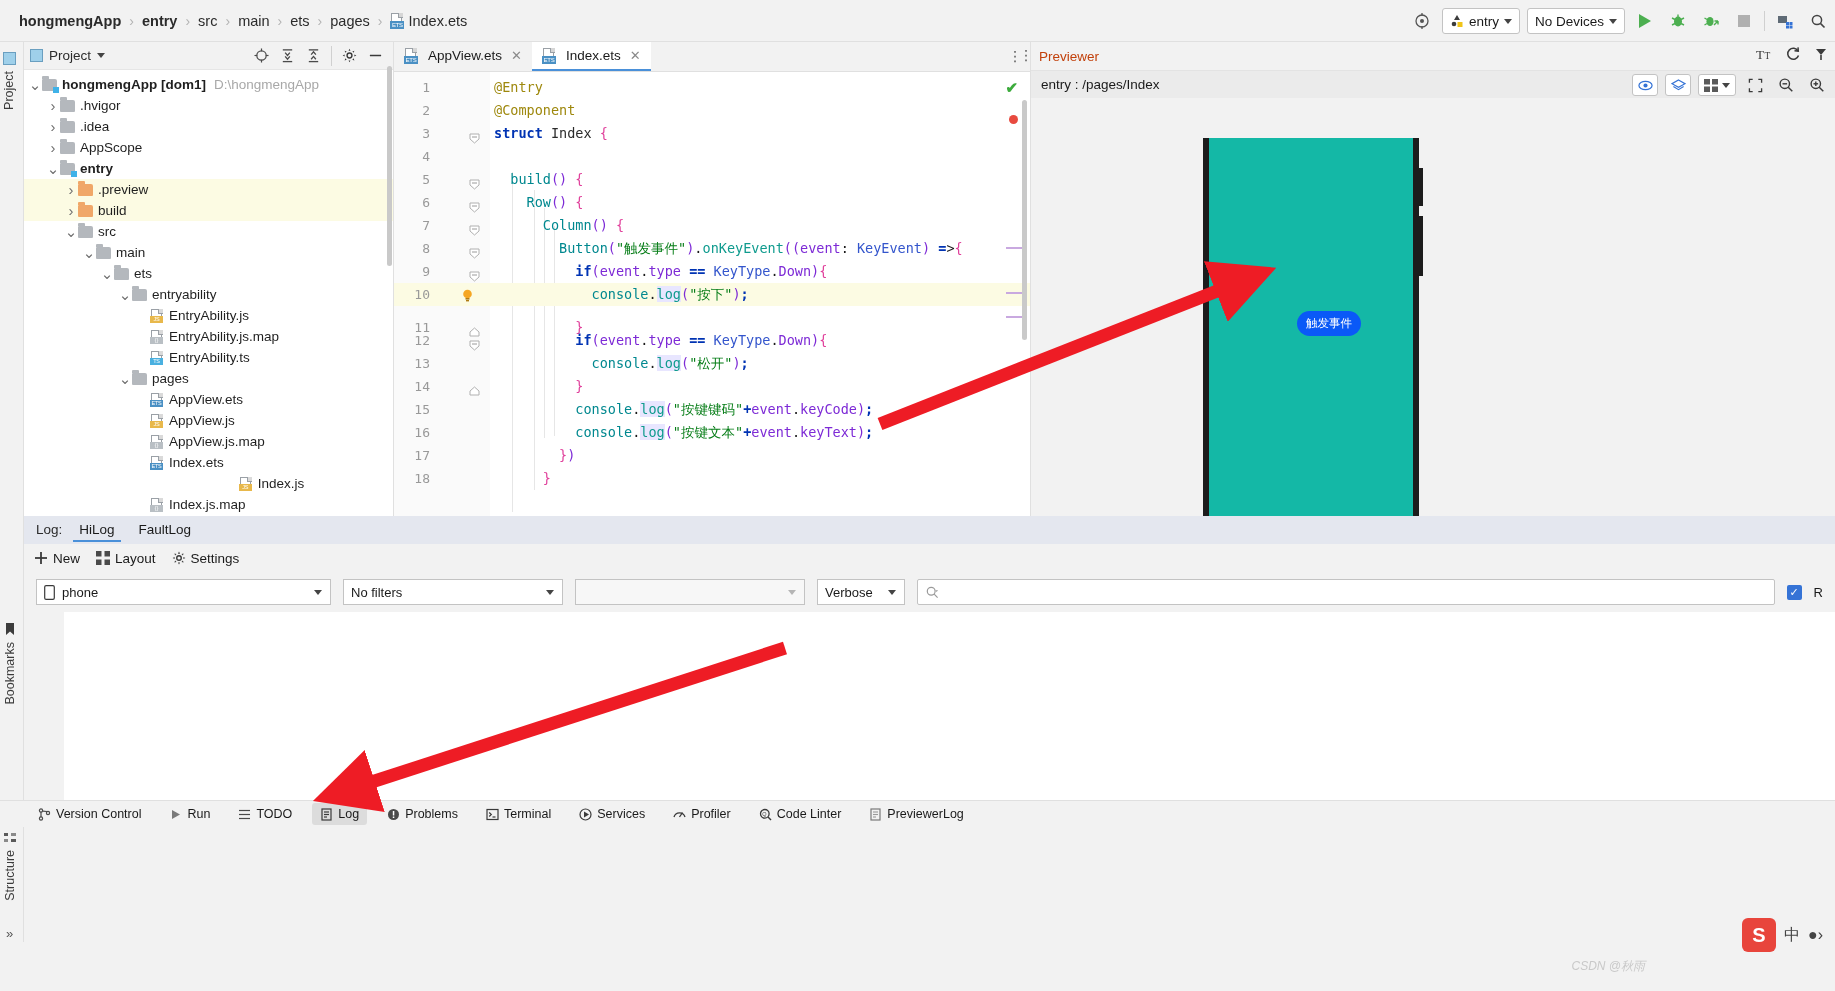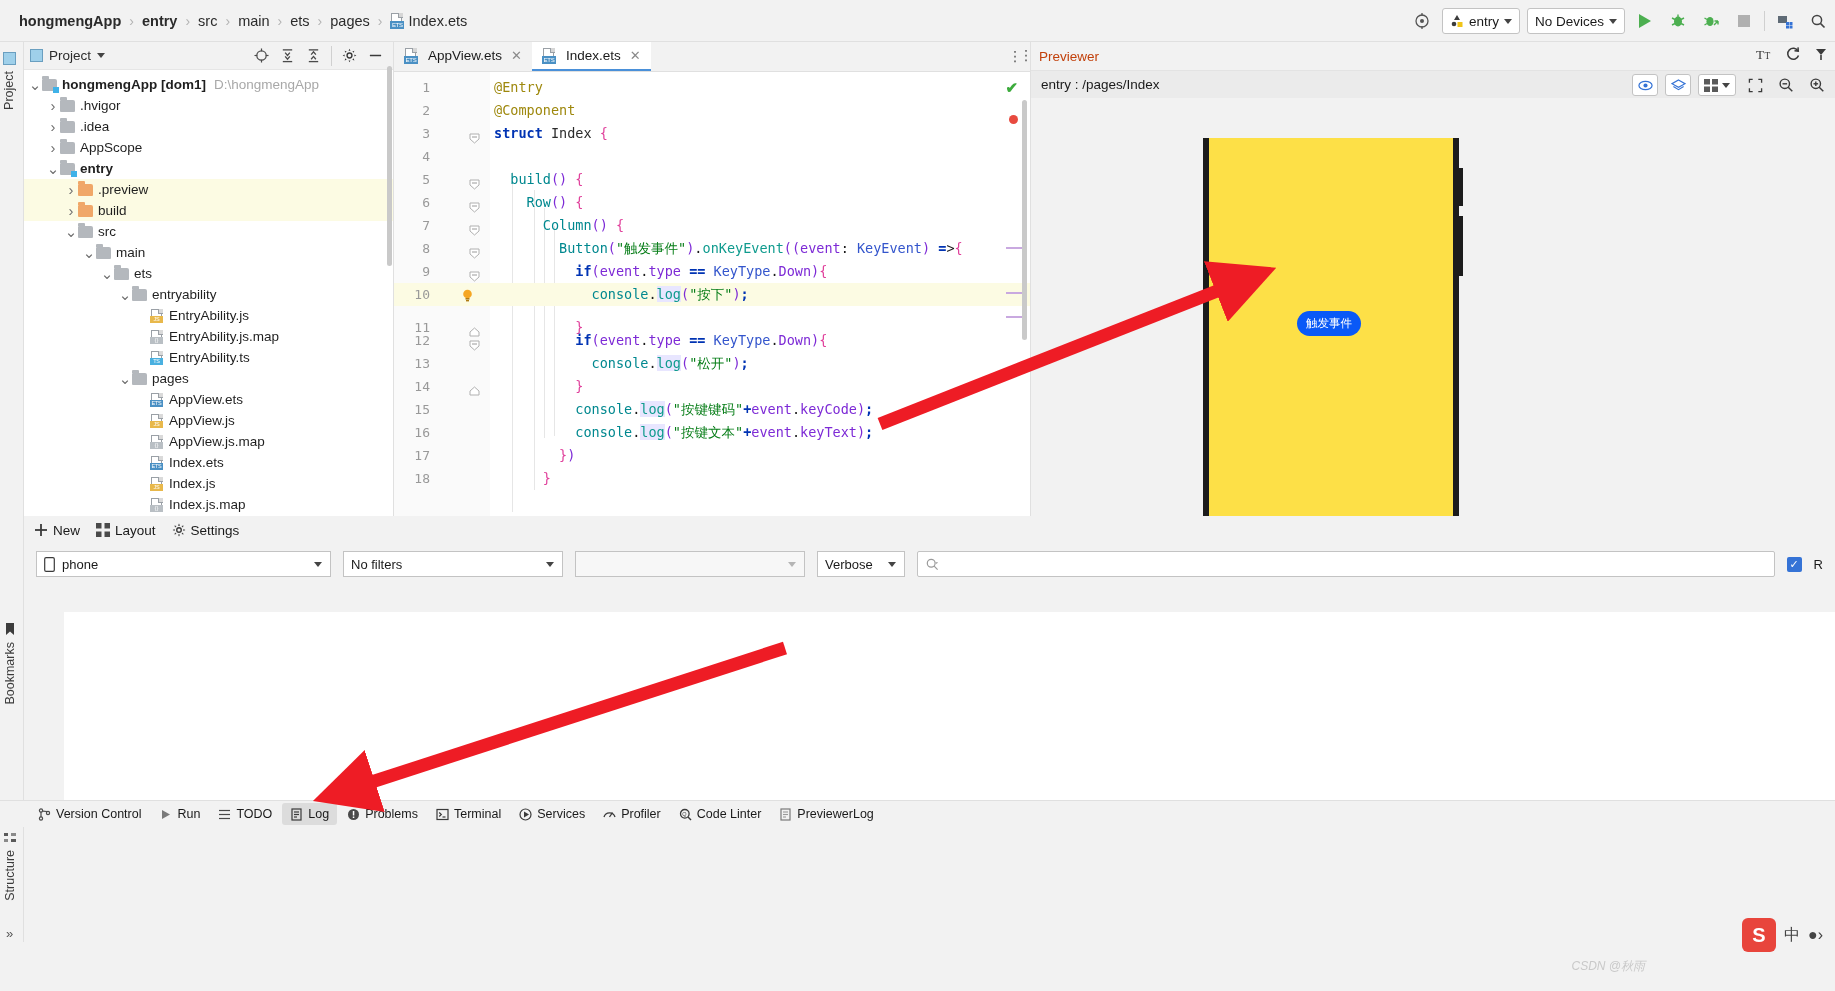--- a/index.html
+++ b/index.html
@@ -179,21 +179,21 @@
   .prevsub {
     height:28px; background:#ebebeb; display:flex; align-items:center; padding:0 10px;
     font-size:13.5px; position:relative; border-top:1px solid #e3e3e3;
   }
   .prevsub-icons { position:absolute; right:6px; top:3px; display:flex; align-items:center; gap:7px; }
   .ps-btn { width:26px;height:22px;border:1px solid #c3c3c3;background:#fff;border-radius:3px;display:flex;align-items:center;justify-content:center;cursor:pointer;}
   .ps-btn2 { height:22px;border:1px solid #c3c3c3;background:#fff;border-radius:3px;display:flex;align-items:center;gap:4px;padding:0 5px;cursor:pointer;}
   .ps-plain { width:24px;height:22px;display:flex;align-items:center;justify-content:center;cursor:pointer;}
   .stage { position:absolute; left:0; top:56px; width:805px; height:418px; background:#f2f2f2; }
   .phone {
-    position:absolute; left:172px; top:40px; width:256px; height:420px; background:#fde047;
+    position:absolute; left:172px; top:40px; width:216px; height:420px; background:#14b8a6;
     border-left:6px solid #1c1c1c; border-right:6px solid #1c1c1c;
   }
   .phone-rightbtn { position:absolute; right:-10px; width:5px; background:#1c1c1c; }
   .hm-btn {
     position:absolute; left:88px; top:173px; width:64px; height:25px; border-radius:13px;
     background:#0a59f7; color:#fff; font-size:11.5px; display:flex; align-items:center; justify-content:center;
   }
 
   
   .logpanel { position:absolute; left:24px; top:516px; width:1811px; height:284px; background:#f2f2f2; }
@@ -224,21 +224,21 @@
   .chk { width:15px;height:15px;background:#3573d6;border-radius:2px;display:flex;align-items:center;justify-content:center;color:#fff;font-size:11px;}
   .logbody { position:absolute; left:0; top:96px; width:1811px; height:188px; background:#fff; border-left:40px solid #f2f2f2; }
   .logside { position:absolute; left:0; top:96px; width:40px; height:188px; background:#f2f2f2;
              display:flex; flex-direction:column; align-items:center; gap:13px; padding-top:8px; }
   .lsq { width:22px;height:20px;display:flex;align-items:center;justify-content:center;cursor:pointer;border-radius:3px;}
   .lsq.sel { background:#d6dbe3; }
 
   
   .toolbar-bottom {
     position:absolute; left:0; top:800px; width:1835px; height:27px; background:#f2f2f2;
-    border-top:1px solid #e0e0e0; display:flex; align-items:center; gap:2px; padding-left:30px; font-size:12.5px;
+    border-top:1px solid #e0e0e0; display:flex; align-items:center; gap:12px; padding-left:30px; font-size:12.5px;
   }
   .twitem { display:flex; align-items:center; gap:5px; padding:4px 8px; cursor:pointer; border-radius:3px; white-space:nowrap;}
   .twitem.sel { background:#dcdcdc; }
   .statusbar {
     position:absolute; left:0; top:827px; width:1835px; height:28px; background:#f2f2f2;
     border-top:1px solid #e4e4e4; display:flex; align-items:center; padding-left:10px; gap:8px; font-size:12.5px;
   }
   .sb-right { position:absolute; right:10px; display:flex; align-items:center; gap:14px; }
   .greendot { width:10px;height:10px;border-radius:50%;background:#3cab3c; }
 
@@ -528,21 +528,21 @@
         </div>
         <div class="trow" style="padding-left: 112px;">
           <span class="arrow none"></span>
           <span class="f-ico">
             <span class="pg"></span>
             <span class="fold"></span>
             <span class="tag tag-ets">ETS</span>
           </span>
           <span class="fname">Index.ets</span>
         </div>
-        <div class="trow" style="padding-left: 112px;">
+        <div class="trow" style="padding-left: 112px; justify-content: center;">
           <span class="arrow none"></span>
           <span class="f-ico">
             <span class="pg"></span>
             <span class="fold"></span>
             <span class="tag tag-js">JS</span>
           </span>
           <span class="fname">Index.js</span>
         </div>
         <div class="trow" style="padding-left: 112px;">
           <span class="arrow none"></span>
@@ -734,20 +734,25 @@
     <div class="stage">
       <div class="phone">
         <div class="phone-rightbtn" style="top:30px;height:38px;"></div>
         <div class="phone-rightbtn" style="top:78px;height:60px;"></div>
         <div class="hm-btn">触发事件</div>
       </div>
     </div>
   </div>
 
   <div class="logpanel">
+    <div class="logtabs">
+      <span class="ltab lbl">Log:</span>
+      <span class="ltab active">HiLog</span>
+      <span class="ltab">FaultLog</span>
+    </div>
     <div class="logtoolbar">
       <span class="ltb-item">
         <svg width="14" height="14" viewBox="0 0 14 14">
             <line x1="7" y1="1" x2="7" y2="13" stroke="#3a3a3a" stroke-width="1.8"></line>
             <line x1="1" y1="7" x2="13" y2="7" stroke="#3a3a3a" stroke-width="1.8"></line>
           </svg>
         <span>New</span>
       </span>
       <span class="ltb-item">
         <svg width="14" height="14" viewBox="0 0 14 14">

